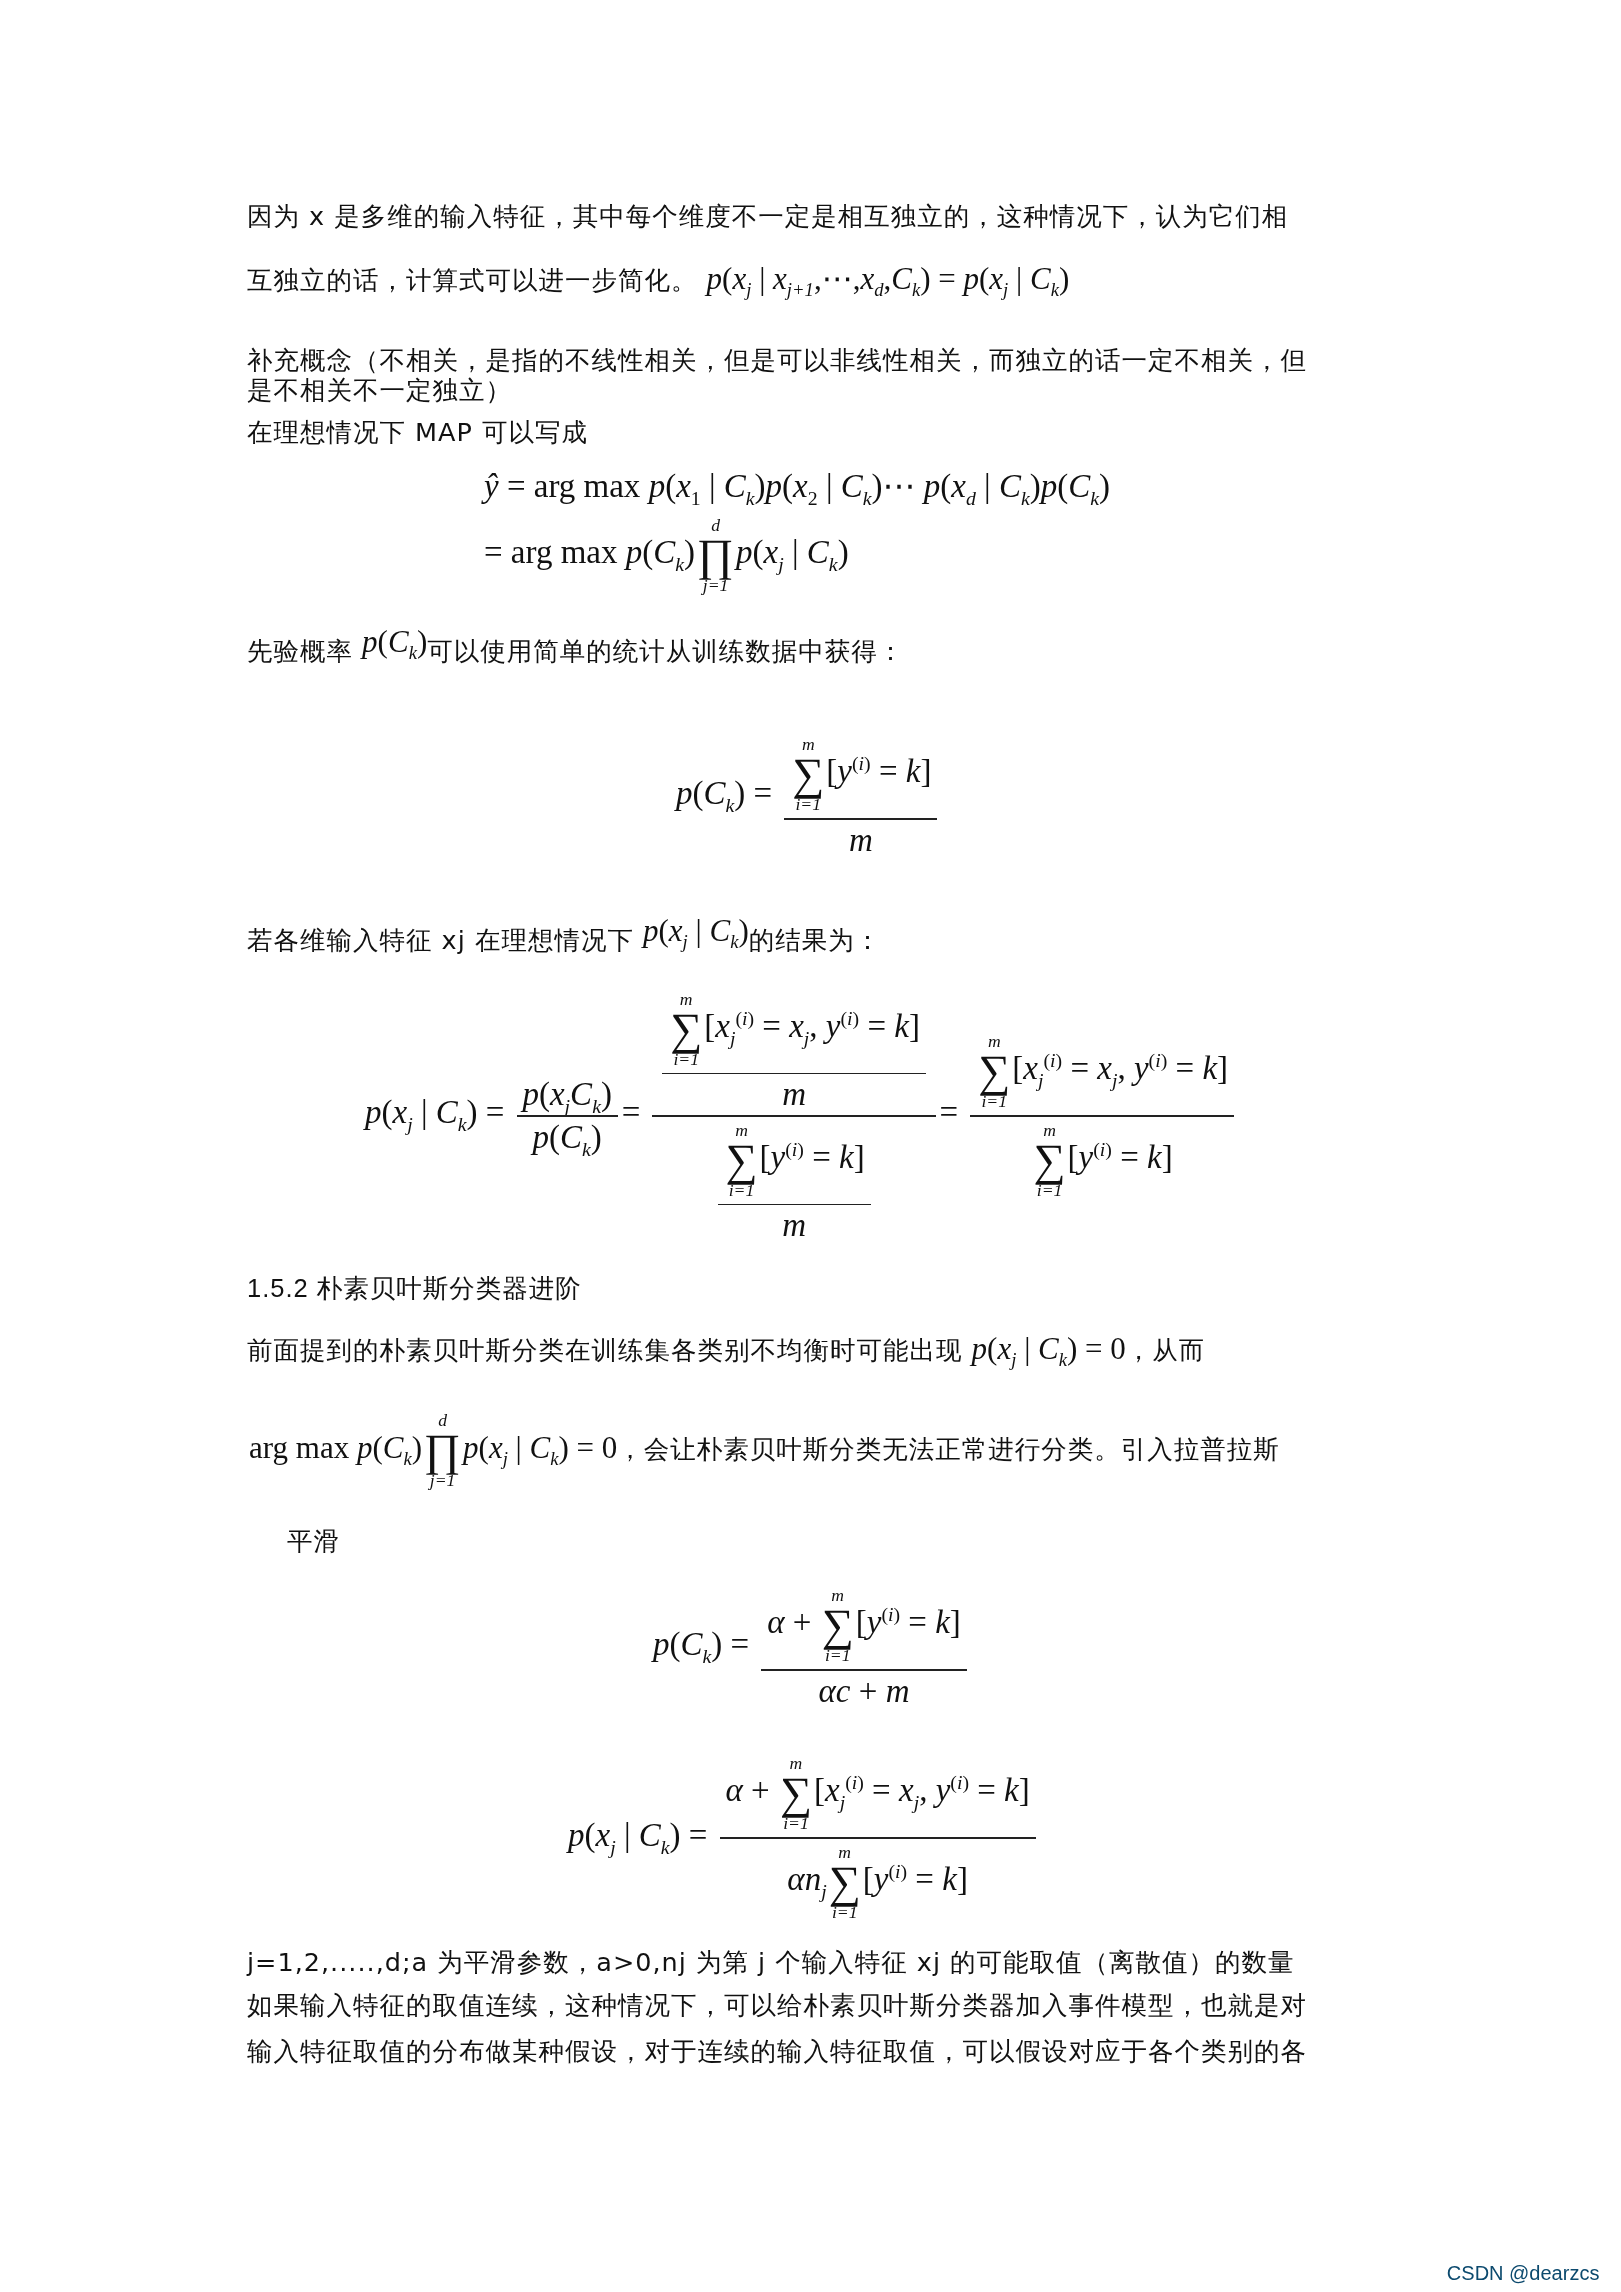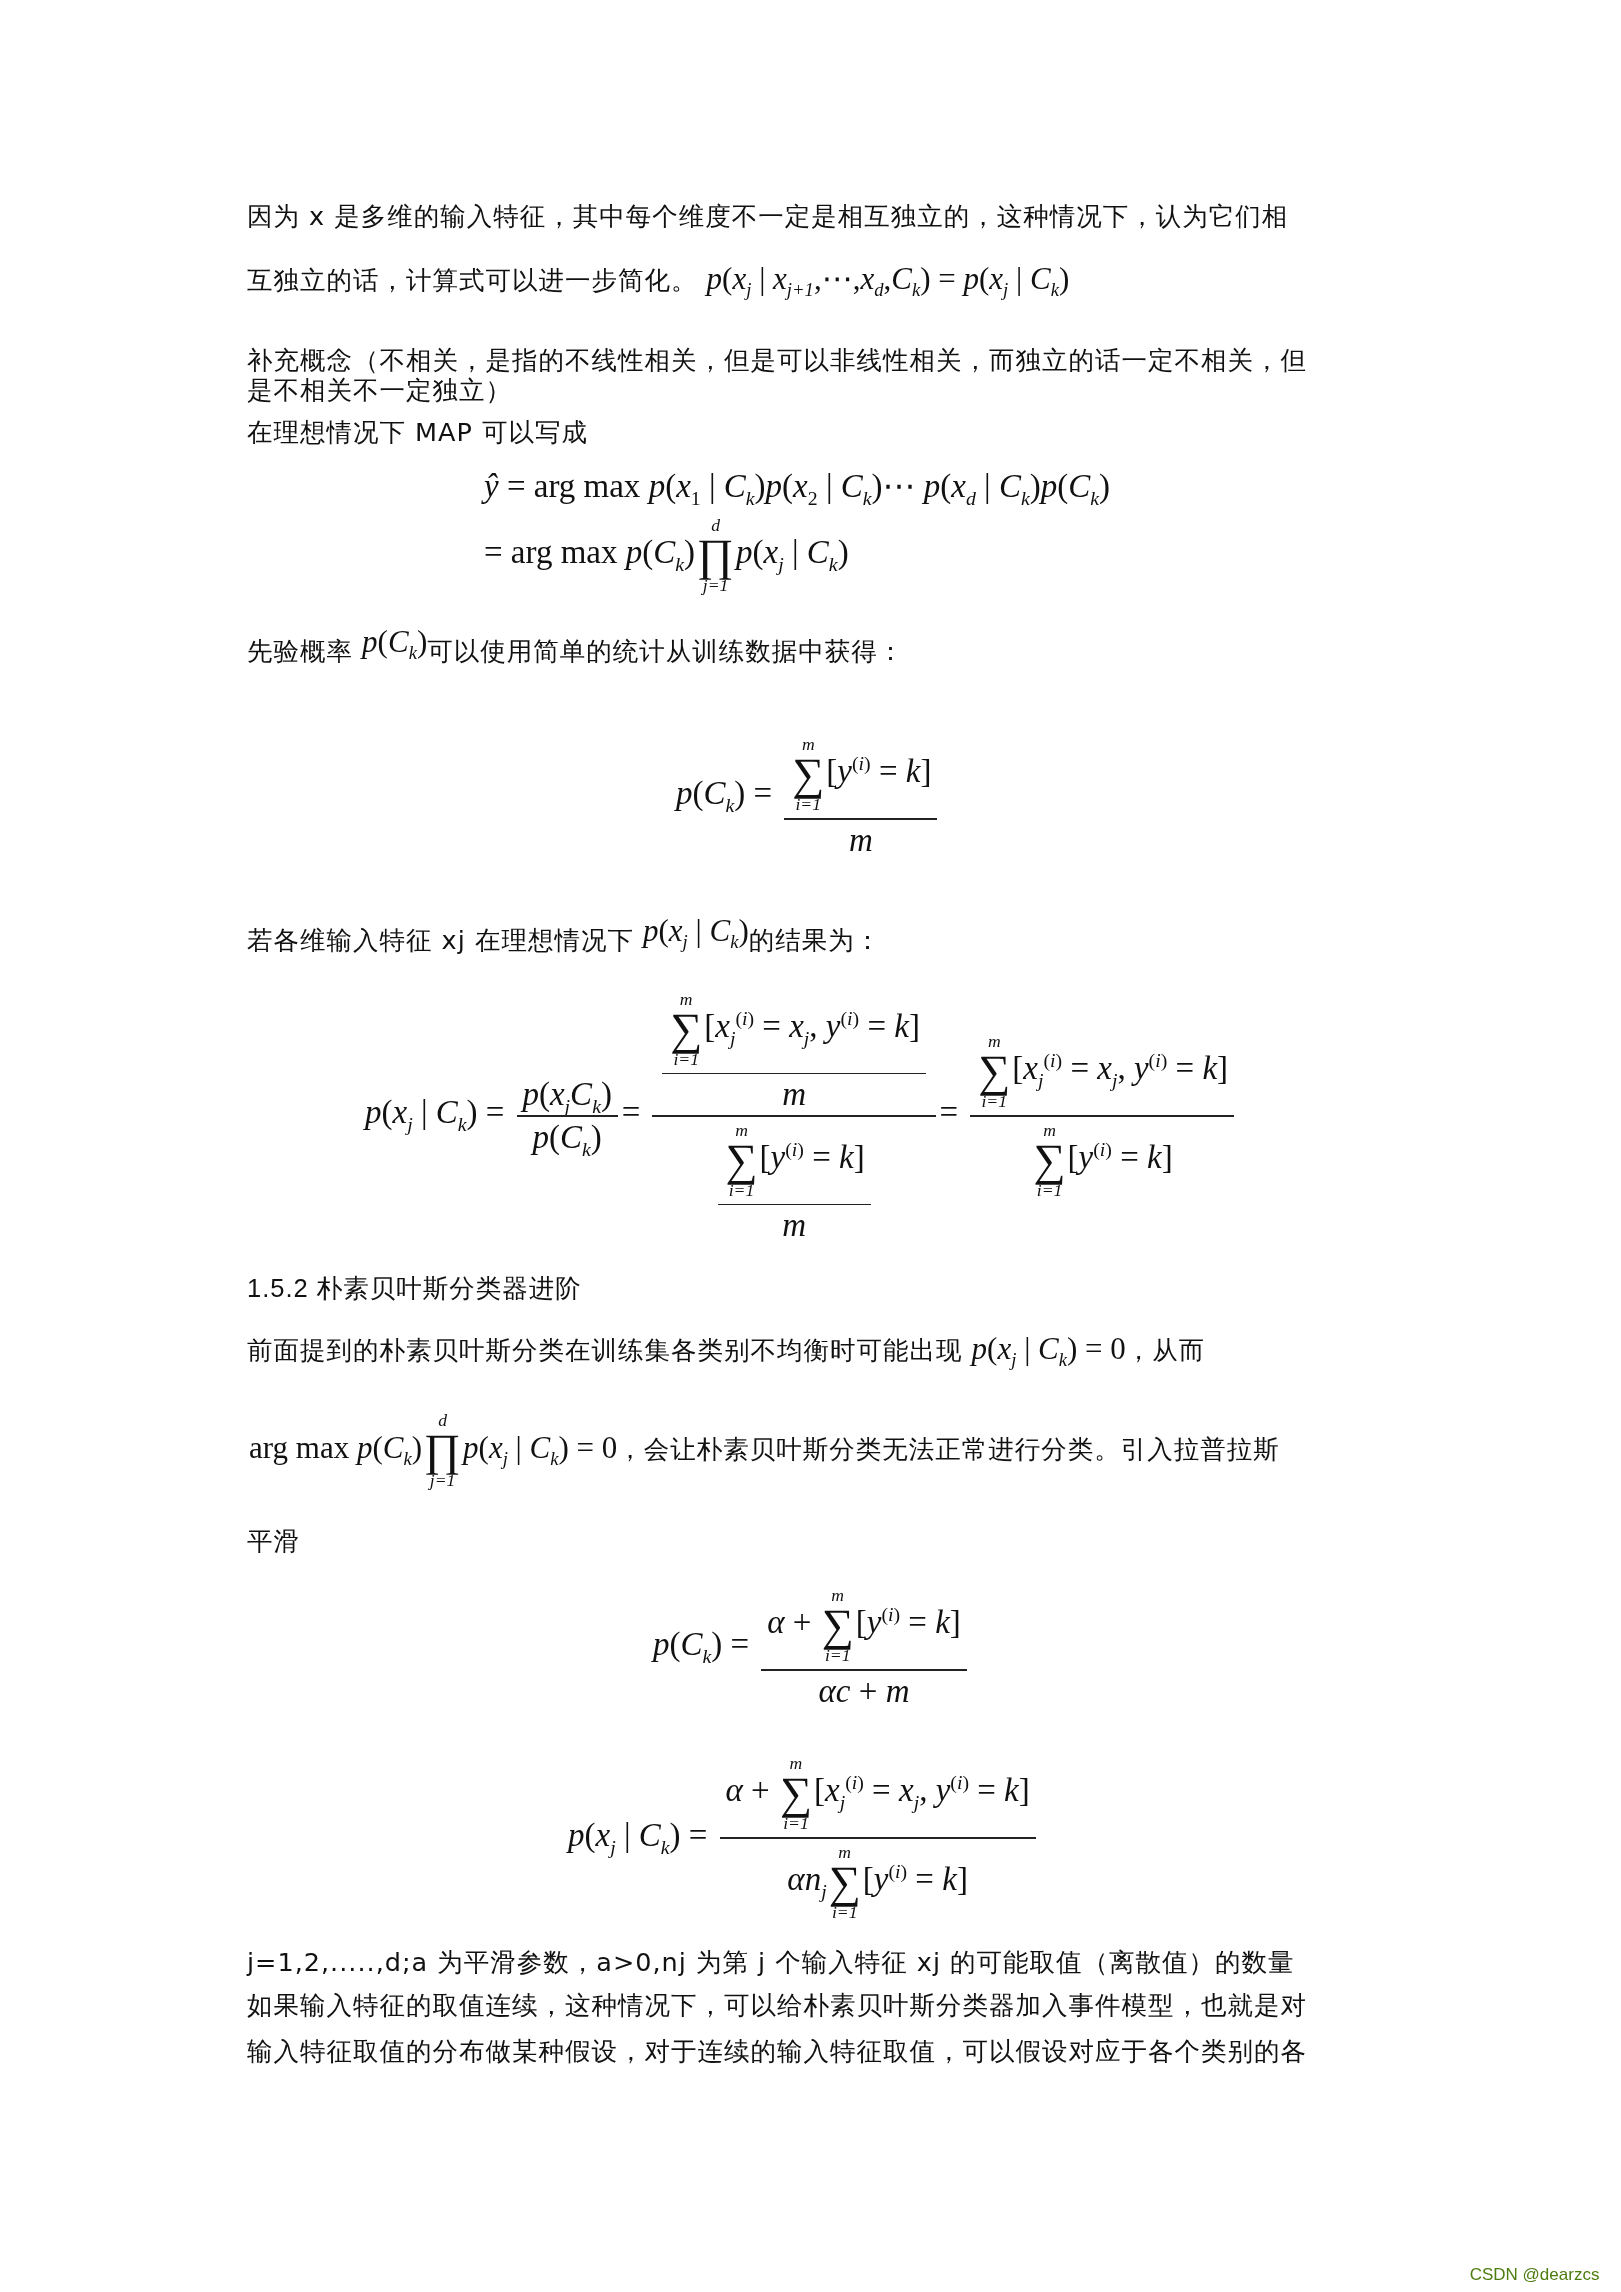--- a/index.html
+++ b/index.html
@@ -8,21 +8,21 @@
   .mi { font-family: "Liberation Serif", "DejaVu Serif", serif; font-style:italic; }
   .math { position:absolute; font-family: "Liberation Serif", "DejaVu Serif", serif; font-size:33px; white-space:nowrap; line-height:1; }
   .inline-math { font-family: "Liberation Serif", "DejaVu Serif", serif; font-size:31px; letter-spacing:0; }
   sub, sup { font-size:0.6em; line-height:0; }
   .frac { display:inline-flex; flex-direction:column; align-items:center; vertical-align:middle; margin:0 3.9px; }
   .frac > .num, .frac > .den { padding:0 5.9px; white-space:nowrap; }
   .frac > .bar { align-self:stretch; border-top:2px solid #222; height:0; margin:3.9px 0; }
   .bigop { display:inline-flex; flex-direction:column; align-items:center; vertical-align:middle; margin:0 2px; }
   .bigop .lim { font-size:17.6px; font-style:italic; line-height:1.1; }
   .bigop .sym { font-size:45px; line-height:0.9; font-style:normal; }
-  .watermark { position:absolute; right:21.6px; bottom:7.8px; font-family:"Liberation Sans", sans-serif; font-size:17px; color:#4d7c0f; }
+  .watermark { position:absolute; right:21.6px; bottom:7.8px; font-family:"Liberation Sans", sans-serif; font-size:20px; color:#0c4a6e; }
   .section { font-family:"Liberation Sans", "DejaVu Sans", sans-serif; }
 </style>
 </head>
 <body>
 
 <div class="cn" style="top:204px;">因为 x 是多维的输入特征，其中每个维度不一定是相互独立的，这种情况下，认为它们相</div>
 <div class="cn" style="top:263px;">
   <span>互独立的话，计算式可以进一步简化。</span>
   <span class="inline-math"><span class="mi">p</span>(<span class="mi">x<sub>j</sub></span> | <span class="mi">x<sub>j+1</sub></span>,⋯,<span class="mi">x<sub>d</sub></span>,<span class="mi">C<sub>k</sub></span>) = <span class="mi">p</span>(<span class="mi">x<sub>j</sub></span> | <span class="mi">C<sub>k</sub></span>)</span>
 </div>
@@ -114,21 +114,21 @@
   <span>前面提到的朴素贝叶斯分类在训练集各类别不均衡时可能出现</span>
   <span class="inline-math"><span class="mi">p</span>(<span class="mi">x<sub>j</sub></span> | <span class="mi">C<sub>k</sub></span>) = 0</span><span>，从而</span>
 </div>
 <div class="cn" style="top:1411px; left:249px;">
   <span class="inline-math">arg max <span class="mi">p</span>(<span class="mi">C<sub>k</sub></span>)<span class="bigop">
         <span class="lim">d</span>
         <span class="sym">∏</span>
         <span class="lim">j=1</span>
       </span><span class="mi">p</span>(<span class="mi">x<sub>j</sub></span> | <span class="mi">C<sub>k</sub></span>) = 0</span><span>，会让朴素贝叶斯分类无法正常进行分类。引入拉普拉斯</span>
 </div>
-<div class="cn" style="top:1529px;">平滑</div>
+<div class="cn" style="top:1529px;margin-left:40px;">平滑</div>
 
 <div class="math" style="left:653px; top:1586px;">
   <span class="mi">p</span>(<span class="mi">C<sub>k</sub></span>) =
   <span class="frac">
     <span class="num"><span class="mi">α</span> + <span class="bigop">
           <span class="lim">m</span>
           <span class="sym">∑</span>
           <span class="lim">i=1</span>
         </span>[<span class="mi">y</span><sup>(<span class="mi">i</span>)</sup> = <span class="mi">k</span>]</span>
     <span class="bar"></span>

